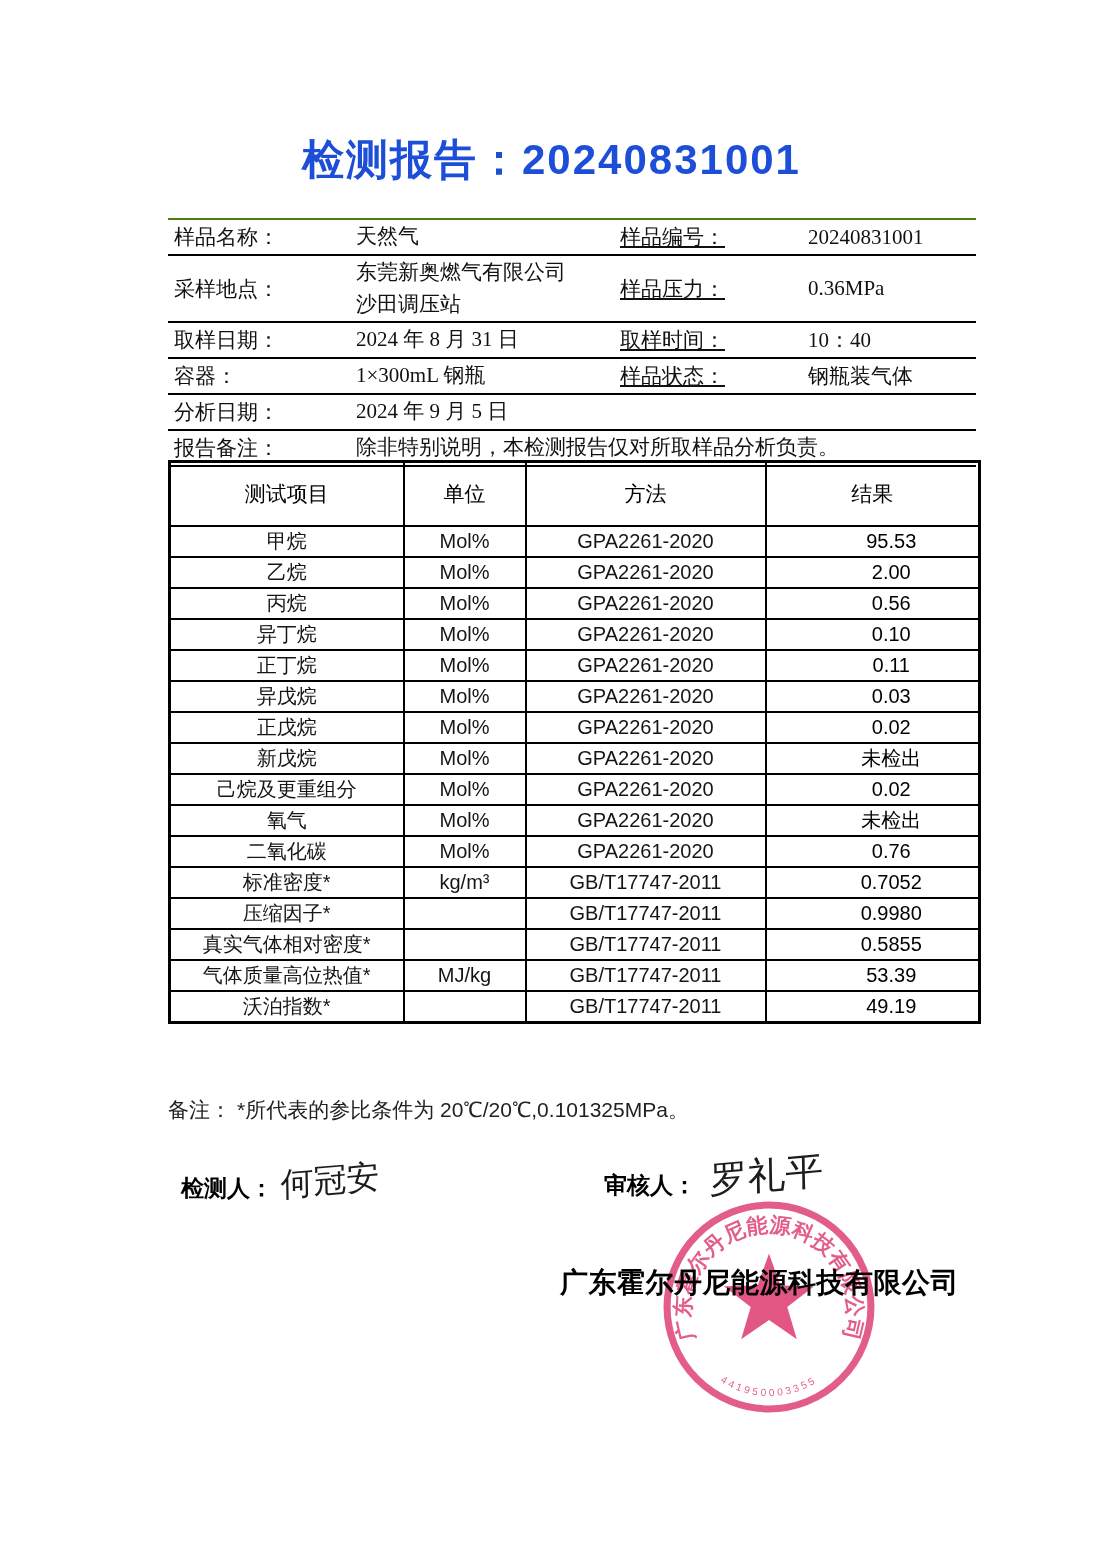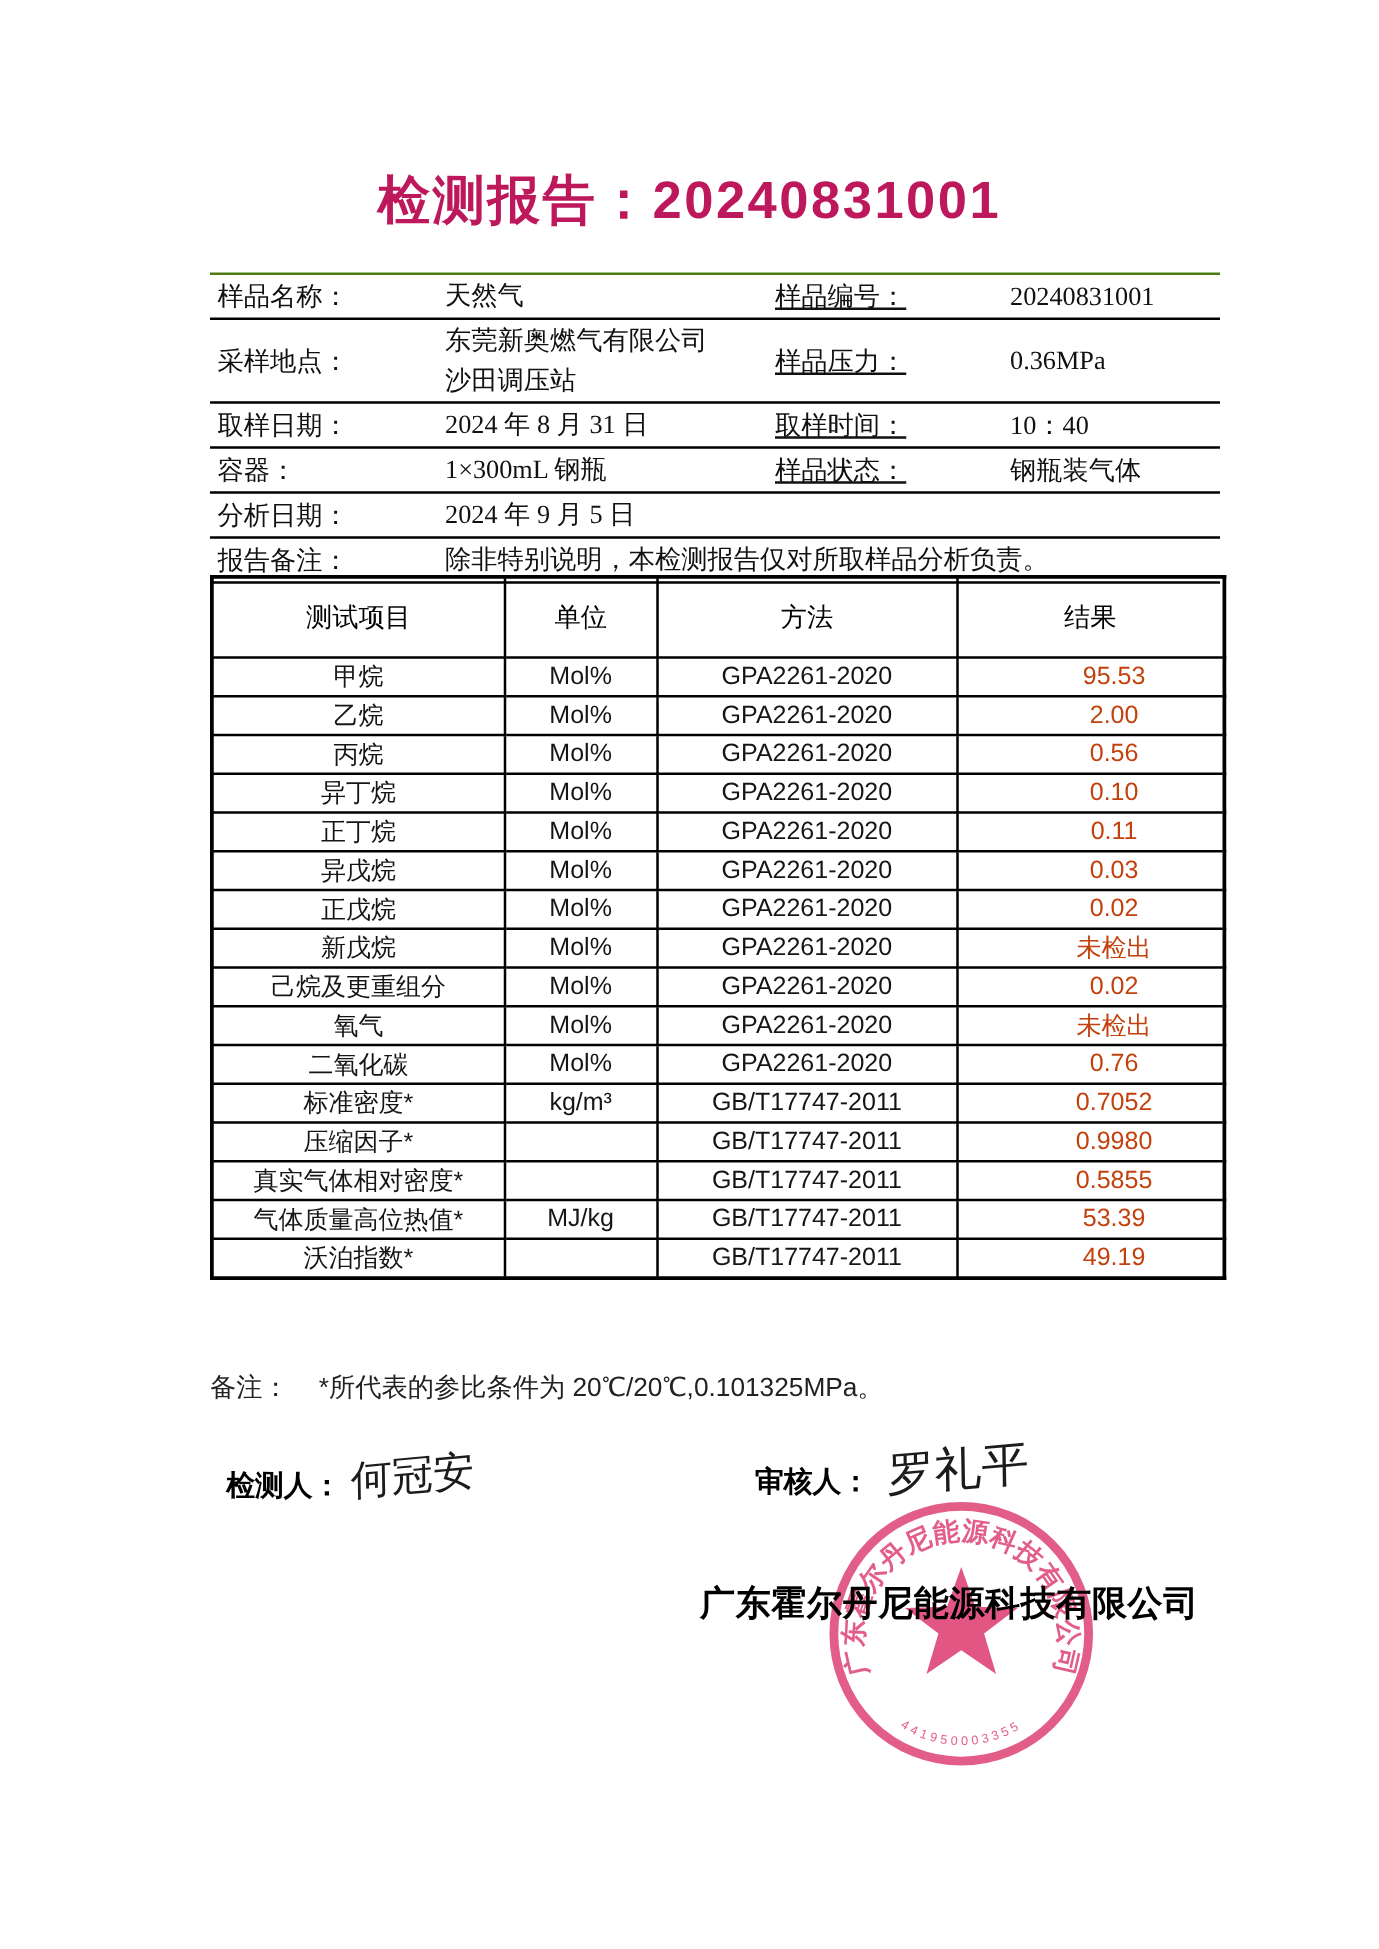--- a/index.html
+++ b/index.html
@@ -5,21 +5,21 @@
   html,body{margin:0;padding:0;background:#ffffff;}
   .page{
     position:relative;width:1103px;height:1559px;background:#fff;
     margin:0 auto;overflow:hidden;color:#111;
     font-family:"Liberation Serif",serif;
   }
   
   .title{
     position:absolute;top:132px;left:0;width:100%;margin:0;
     text-align:center;font-family:"Liberation Sans",sans-serif;
-    font-size:42px;font-weight:bold;letter-spacing:2px;color:#be185d;
+    font-size:42px;font-weight:bold;letter-spacing:2px;color:#1d4ed8;
   }
   
   .info{
     position:absolute;left:168px;top:218px;width:808px;
     border-top:2px solid #4d7c0f;font-size:21px;
   }
   .irow{
     display:grid;grid-template-columns:188px 262px 186px 1fr;
     border-bottom:2px solid #000;align-items:center;min-height:32px;
     padding:1px 0;
@@ -38,27 +38,27 @@
   }
   .results th,.results td{
     border:2px solid #000;text-align:center;vertical-align:middle;
     padding:0;overflow:hidden;
   }
   .results thead th{
     height:62px;font-size:21px;font-weight:normal;
     font-family:Liberation Serif, serif;color:#000;
   }
   .results tbody td{height:29px;font-size:20px;color:#151515;}
-  .results tbody td.result{color:#c2410c;padding-left:38px;}
+  .results tbody td.result{color:#000000;padding-left:38px;}
   
   .footnote{
     position:absolute;left:168px;top:1096px;margin:0;
     font-family:"Liberation Sans",sans-serif;font-size:21px;color:#222;
   }
-  .footnote .fn-label{margin-right:24px;}
+  .footnote .fn-label{margin-right:6px;}
   
   .sig-label{
     font-weight:bold;font-size:23px;color:#000000;
     font-family:"Liberation Serif",serif;
   }
   .sig-script{
     display:inline-block;font-family:"DejaVu Sans",sans-serif;
     color:#1c1c1c;transform:rotate(-5deg) skewX(-4deg);
     transform-origin:left bottom;margin-left:8px;
   }

